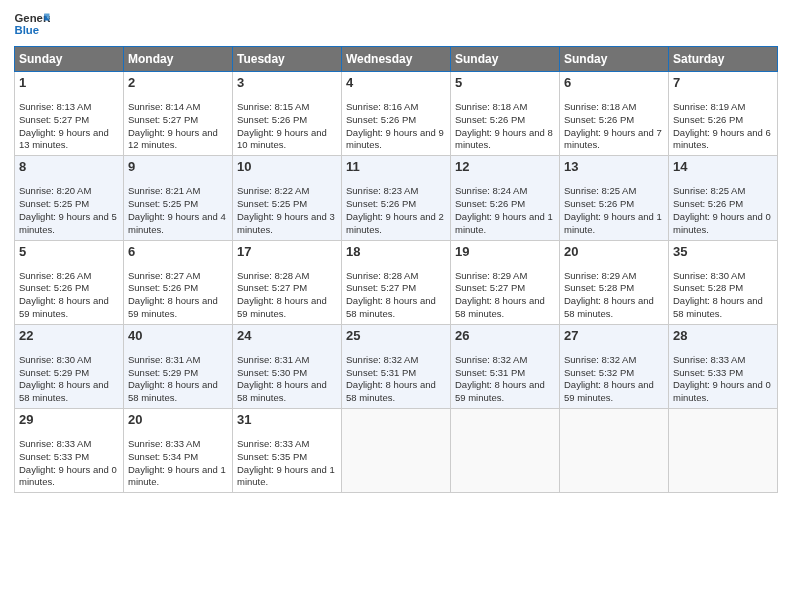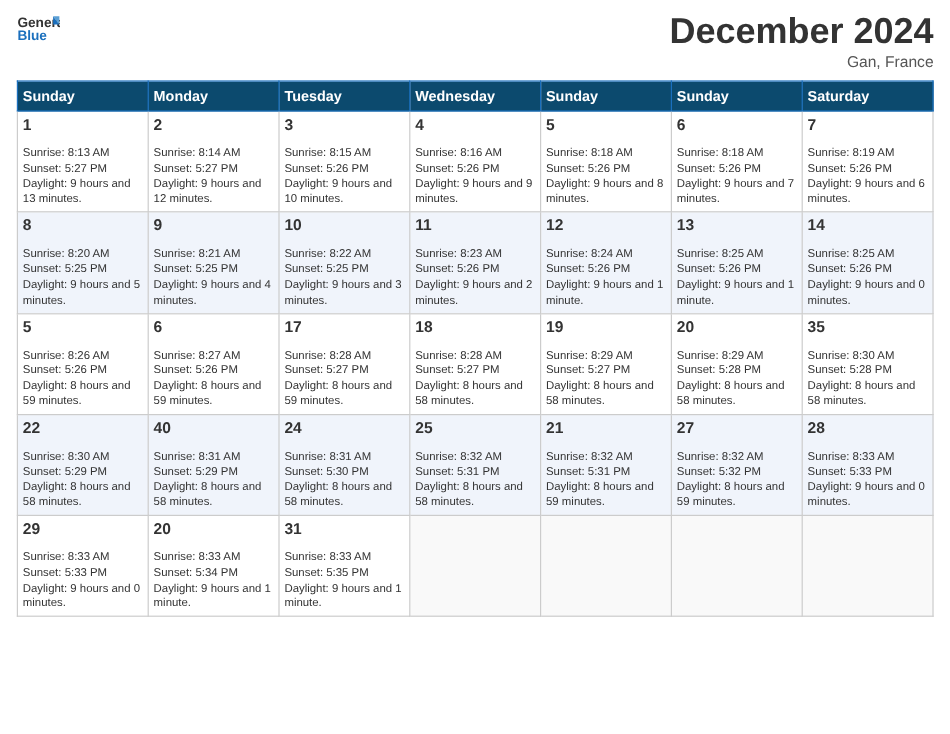--- a/index.html
+++ b/index.html
@@ -40,21 +40,21 @@
     .subtitle {
       font-size: 13px;
       color: #555;
     }
     table {
       width: 100%;
       border-collapse: collapse;
       table-layout: fixed;
     }
     thead tr th {
-      background: #0c4a6e;
+      background: #737373;
       color: #fff;
       font-size: 12px;
       font-weight: bold;
       padding: 5px 4px;
       text-align: left;
       border: 1px solid #1a6fbd;
     }
     tbody tr td {
       border: 1px solid #ccc;
       vertical-align: top;
@@ -91,24 +91,20 @@
 
 <div class="container">
   <div class="header">
     <div class="logo">
       <svg class="logo-icon" viewBox="0 0 40 32">
         <text x="0" y="14" font-size="13" font-weight="bold" fill="#333">General</text>
         <text x="0" y="27" font-size="13" font-weight="bold" fill="#1a6fbd">Blue</text>
         <polygon points="34,4 40,12 34,12" fill="#1a6fbd"></polygon>
         <polygon points="34,4 40,4 40,12" fill="#5a9fd4"></polygon>
       </svg>
-    </div>
-    <div class="title-block">
-      <div class="month-title">December 2024</div>
-      <div class="subtitle">Gan, France</div>
     </div>
   </div>
 
   <table>
     <thead>
       <tr>
         <th>Sunday</th>
         <th>Monday</th>
         <th>Tuesday</th>
         <th>Wednesday</th>
@@ -319,21 +315,21 @@
       </td>
           <td>
         <span class="day-num">25</span>
         <div class="cell-text">
           Sunrise: 8:32 AM<br>
           Sunset: 5:31 PM<br>
           Daylight: 8 hours and 58 minutes.
         </div>
       </td>
           <td>
-        <span class="day-num">21</span>
+        <span class="day-num">26</span>
         <div class="cell-text">
           Sunrise: 8:32 AM<br>
           Sunset: 5:31 PM<br>
           Daylight: 8 hours and 59 minutes.
         </div>
       </td>
           <td>
         <span class="day-num">27</span>
         <div class="cell-text">
           Sunrise: 8:32 AM<br>

